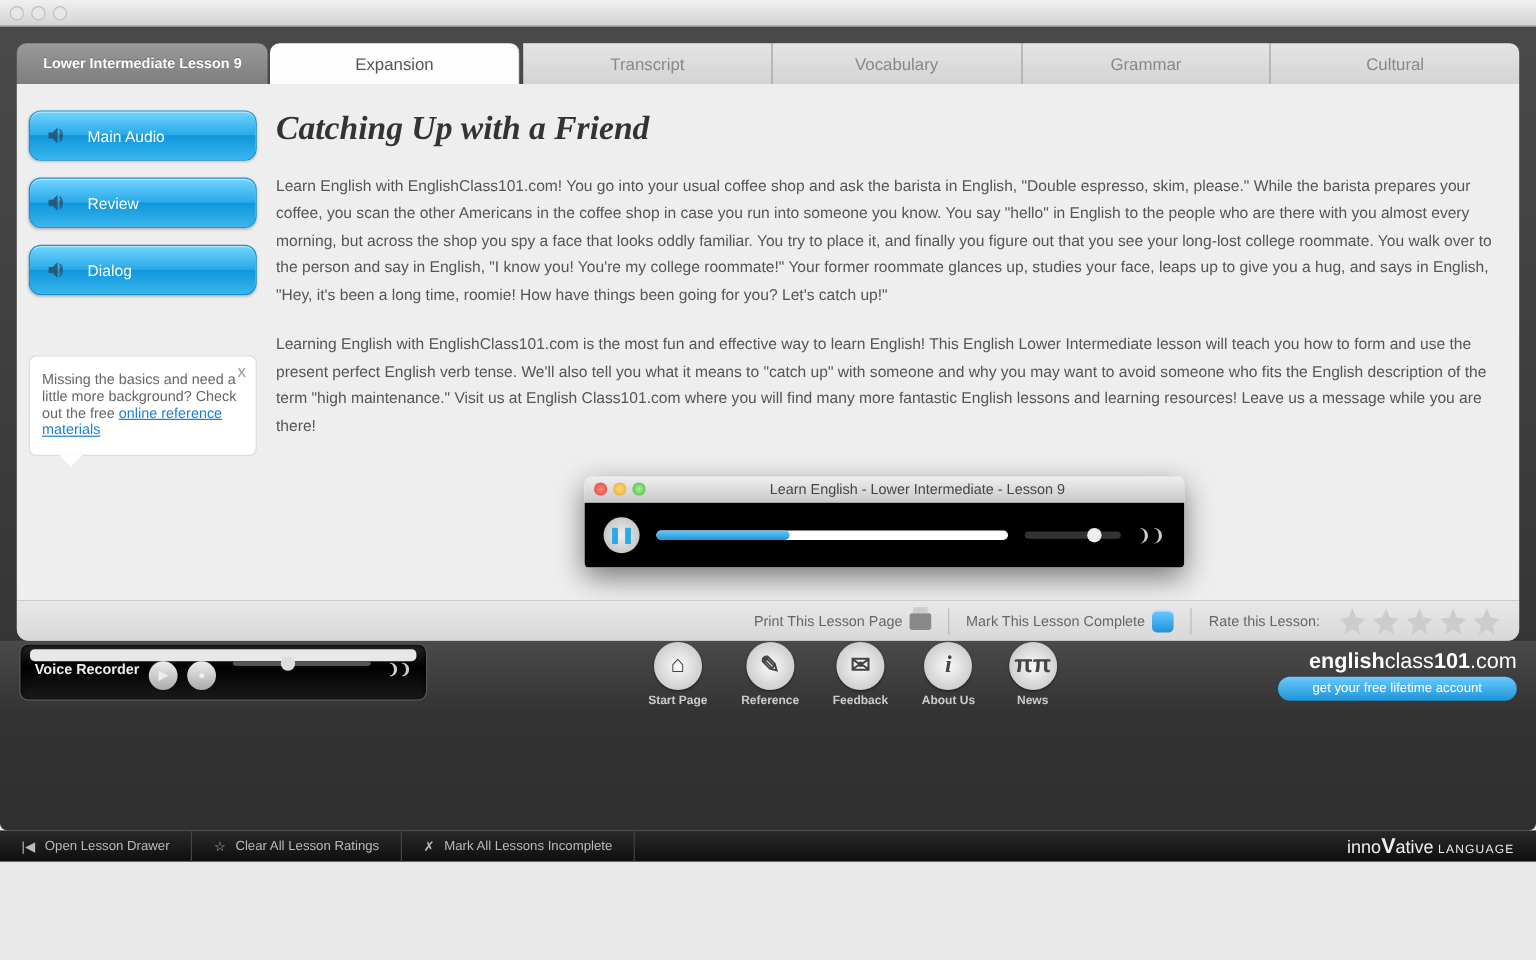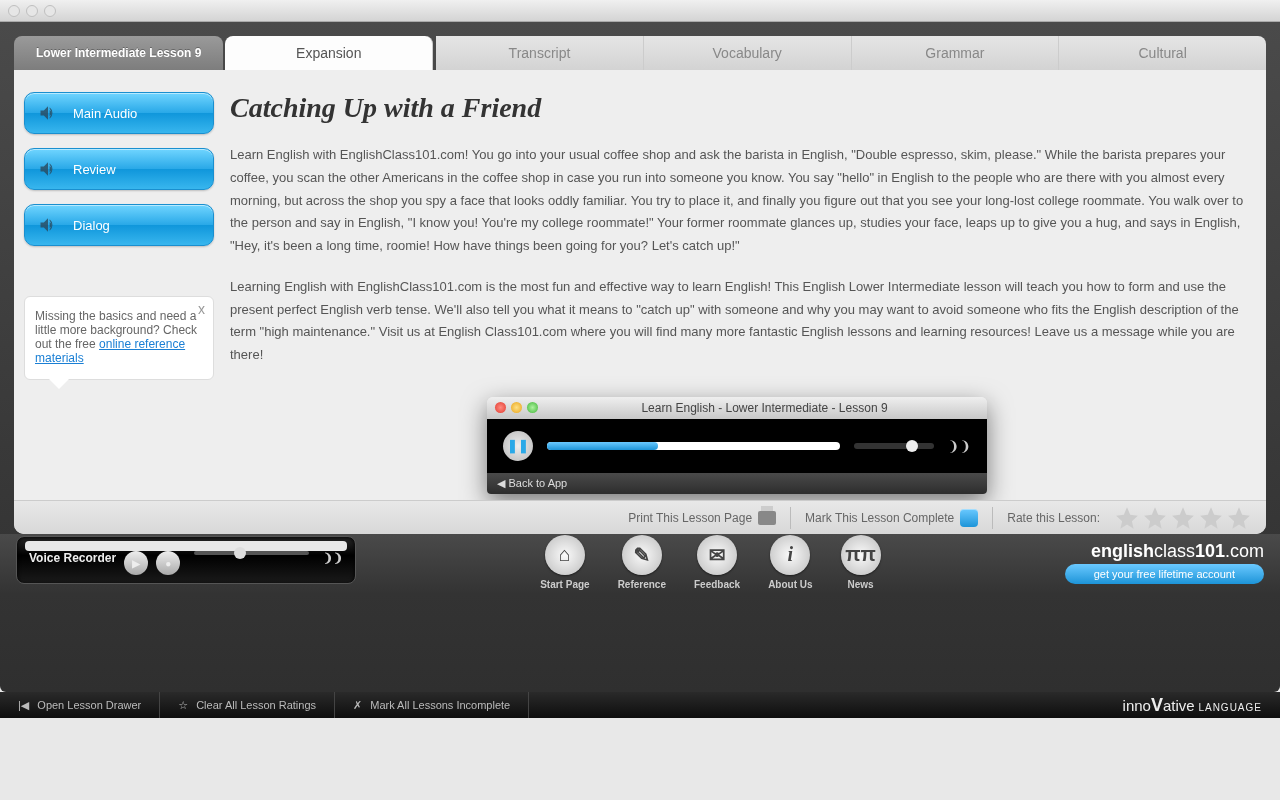--- a/index.html
+++ b/index.html
@@ -167,21 +167,20 @@
           <div class="mp-body">
             <div class="pausebtn">❚❚</div>
             <div class="prog">
                 <div class="fill"></div>
               </div>
             <div class="vol">
                 <div class="knob"></div>
               </div>
             <span class="vol-icon">❩❩</span>
           </div>
-          <div class="mp-foot">◀ Back to App</div>
         </div>
       </div>
     </div>
 
     <div class="panel-footer">
       <div class="pf-item">
         <span>Print This Lesson Page</span>
         <span class="printer"></span>
       </div>
       <div class="pf-divider"></div>

